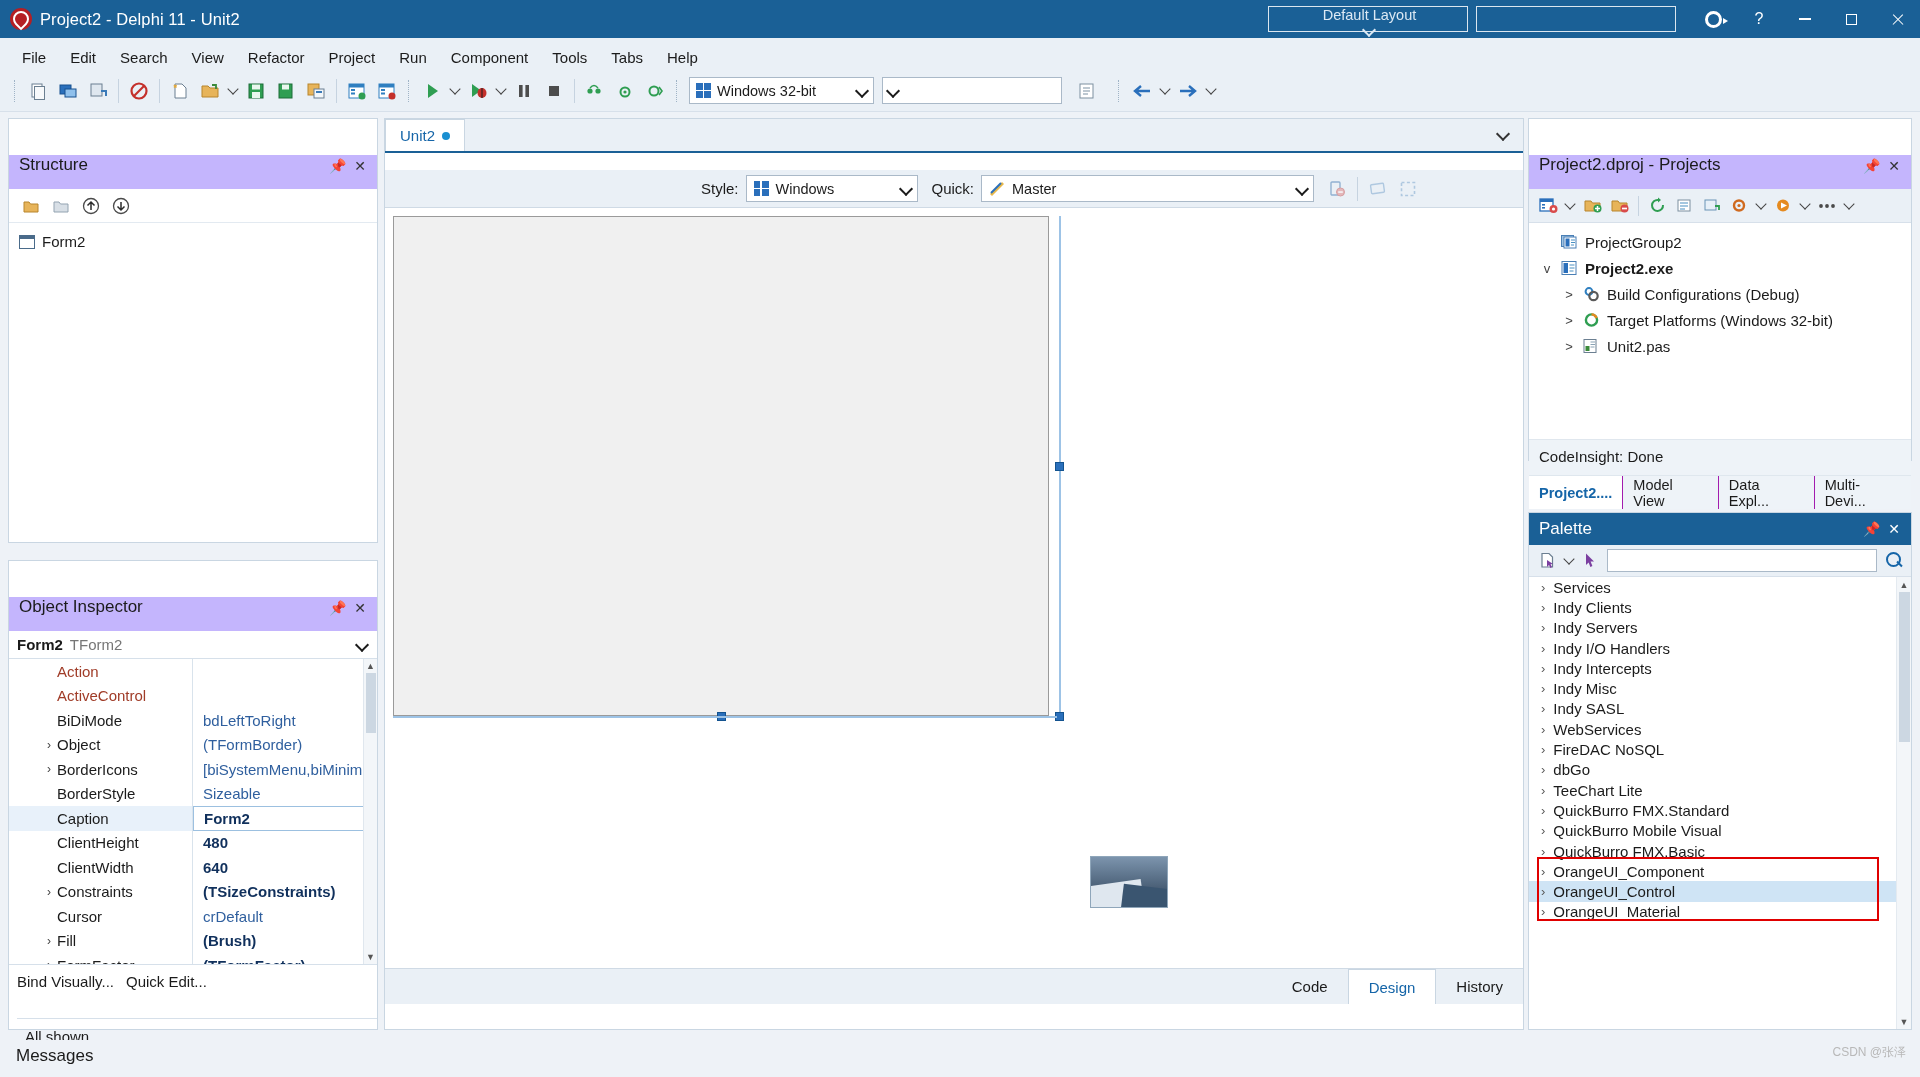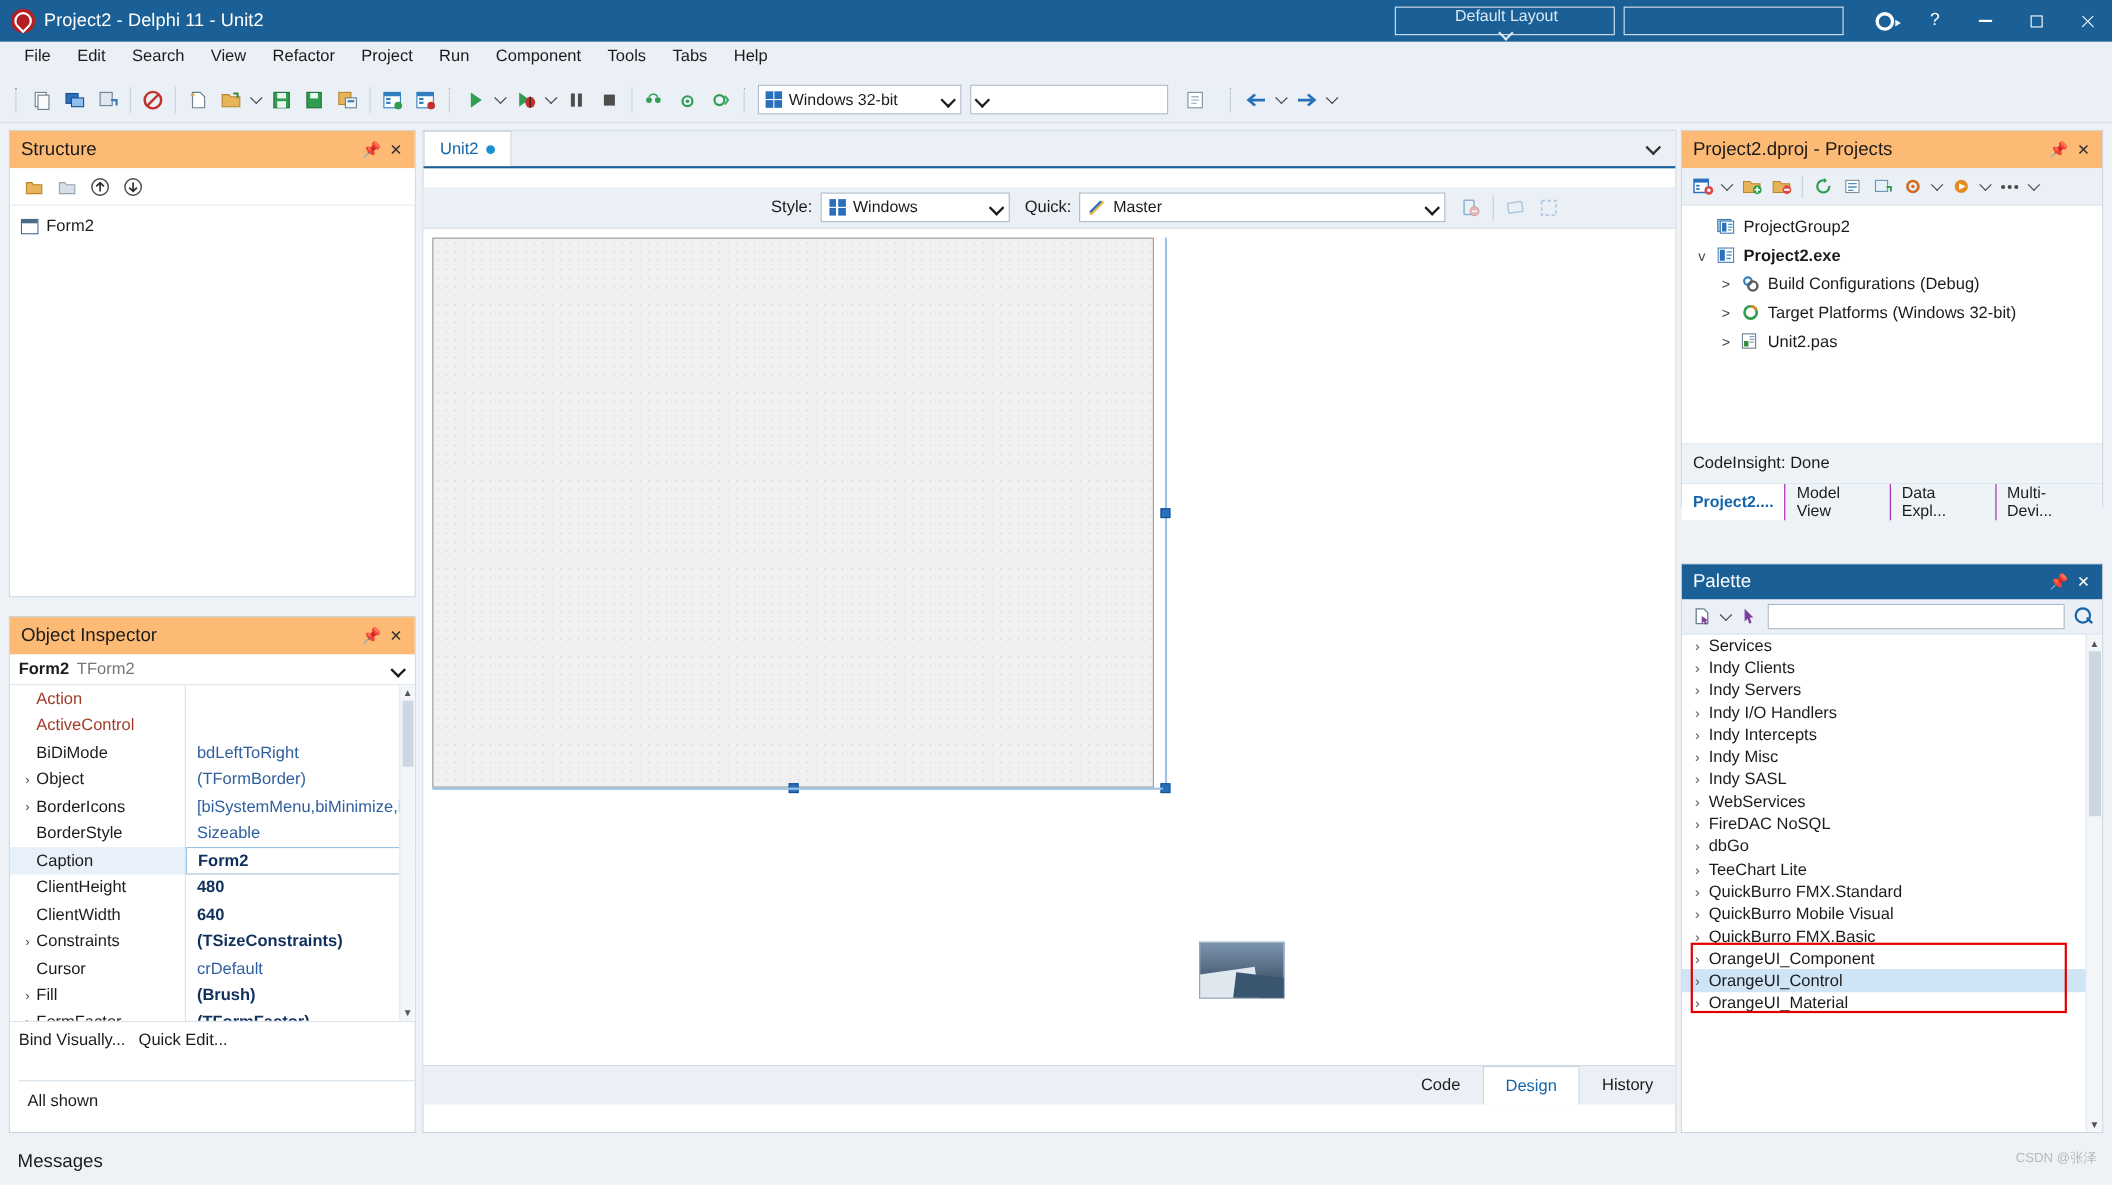--- a/index.html
+++ b/index.html
@@ -62,21 +62,21 @@
   .cls-gl{position:relative;width:13px;height:13px;}
   .cls-gl::before,.cls-gl::after{
     content:"";position:absolute;left:0;top:6px;width:14px;height:1.4px;background:#fff;
   }
   .cls-gl::before{transform:rotate(45deg);}
   .cls-gl::after{transform:rotate(-45deg);}
 
   
   .menubar{
     position:absolute;left:0;top:38px;width:1920px;height:32px;
-    background:#eaf0f6; display:flex;align-items:flex-start;padding-left:10px;
+    background:#eaf0f6; display:flex;align-items:flex-end;padding-left:10px;
   }
   .menu-item{padding:4px 12px;font-size:15px;color:#1b1b1b;cursor:default;}
 
   
   .toolbar{
     position:absolute;left:0;top:70px;width:1920px;height:42px;
     background:#eaf0f6;display:flex;align-items:center;padding-left:8px;
     border-bottom:1px solid #d7e0ea;
   }
   .tgrip{width:3px;height:22px;border-left:1px dotted #9fb3c6;margin:0 6px;}
@@ -99,22 +99,23 @@
     display:flex;align-items:center;padding:0 4px;margin-left:8px;
   }
   .win-logo{width:15px;height:15px;display:grid;grid-template-columns:1fr 1fr;
             grid-template-rows:1fr 1fr;gap:1.6px;}
   .win-logo i{background:#2a6fbb;display:block;}
   .nav-arrow{width:30px;height:30px;display:flex;align-items:center;justify-content:center;}
 
   
   .panel{position:absolute;background:#fff;border:1px solid #c9d6e2;}
   .panel-head{
-    height:34px;display:flex;align-items:center;padding:0 6px 0 10px;
-    background:#fdba74;
+    height:34px;display:flex;padding:0 6px 0 10px;
+    background:#c4b5fd;
+    margin-top:36px;
   }
   .panel-title{font-size:17px;color:#1b1b1b;flex:1;}
   .pin-ico,.close-ico{width:22px;height:22px;display:flex;align-items:center;justify-content:center;
       color:#333;font-size:14px;}
 
   #structure{left:8px;top:118px;width:370px;height:425px;}
   .struct-toolbar{height:34px;display:flex;align-items:center;padding-left:8px;gap:2px;
                   background:#fff;border-bottom:1px solid #e3eaf1;}
   .st-btn{width:28px;height:28px;display:flex;align-items:center;justify-content:center;}
   .struct-body{padding:8px 0 0 10px;}
@@ -138,21 +139,21 @@
              justify-content:flex-end;padding-right:8px;}
   .magnify{width:17px;height:17px;position:relative;color:#1565a8;}
   .magnify::before{content:"";position:absolute;left:0;top:0;width:11px;height:11px;
         border:2px solid currentColor;border-radius:50%;}
   .magnify::after{content:"";position:absolute;left:10px;top:11px;width:7px;height:2px;
         background:currentColor;transform:rotate(45deg);}
   .oi-grid{position:relative;height:305px;overflow:hidden;background:#fff;}
   .oi-row{display:flex;height:24.5px;align-items:center;font-size:15px;}
   .oi-row.sel{background:#e8f1fa;}
   .oi-key{width:160px;display:flex;align-items:center;padding-left:8px;
-          border-right:1px solid #d9e3ec;height:100%;}
+          border-right:1px solid #d9e3ec;height:100%;margin-left:24px;}
   .oi-exp{width:16px;color:#444;font-size:12px;flex:none;text-align:center;}
   .oi-val{flex:1;padding-left:10px;color:#2f5f9e;overflow:hidden;white-space:nowrap;}
   .oi-val.bold{font-weight:bold;color:#10305c;}
   .oi-val.boxed{border:1px solid #9cc0e0;background:#fff;height:100%;display:flex;
                 align-items:center;margin-right:2px;}
   .oi-key.red{color:#a03c28;}
   .oi-scroll{position:absolute;right:0;top:0;width:14px;height:100%;background:#f3f6f9;
              border-left:1px solid #e0e7ee;}
   .oi-scroll .up,.oi-scroll .dn{height:14px;display:flex;align-items:center;justify-content:center;
              font-size:9px;color:#555;}

